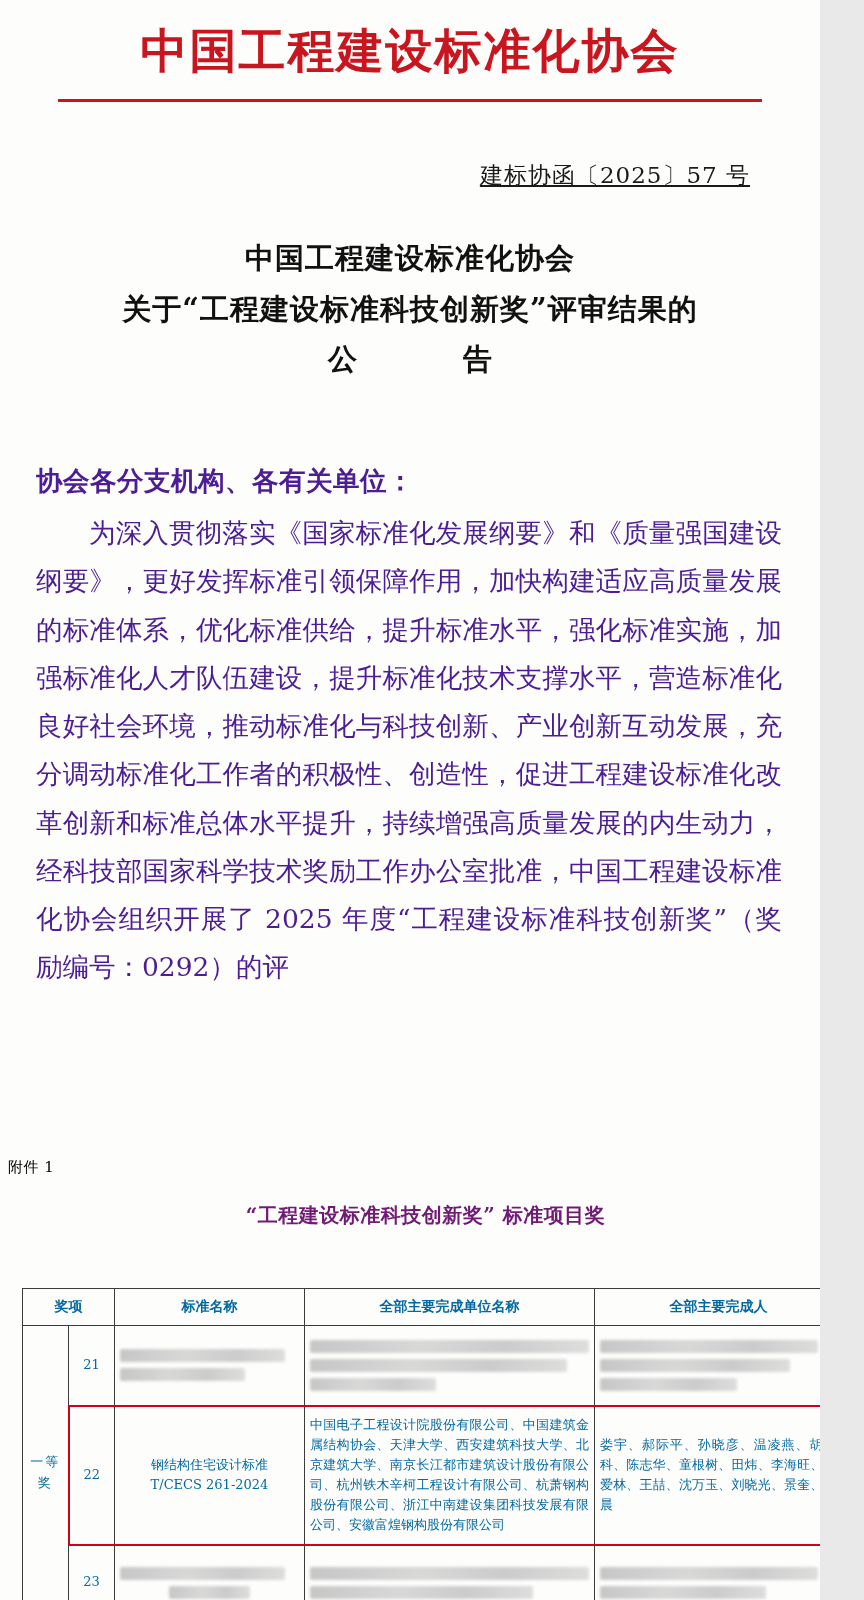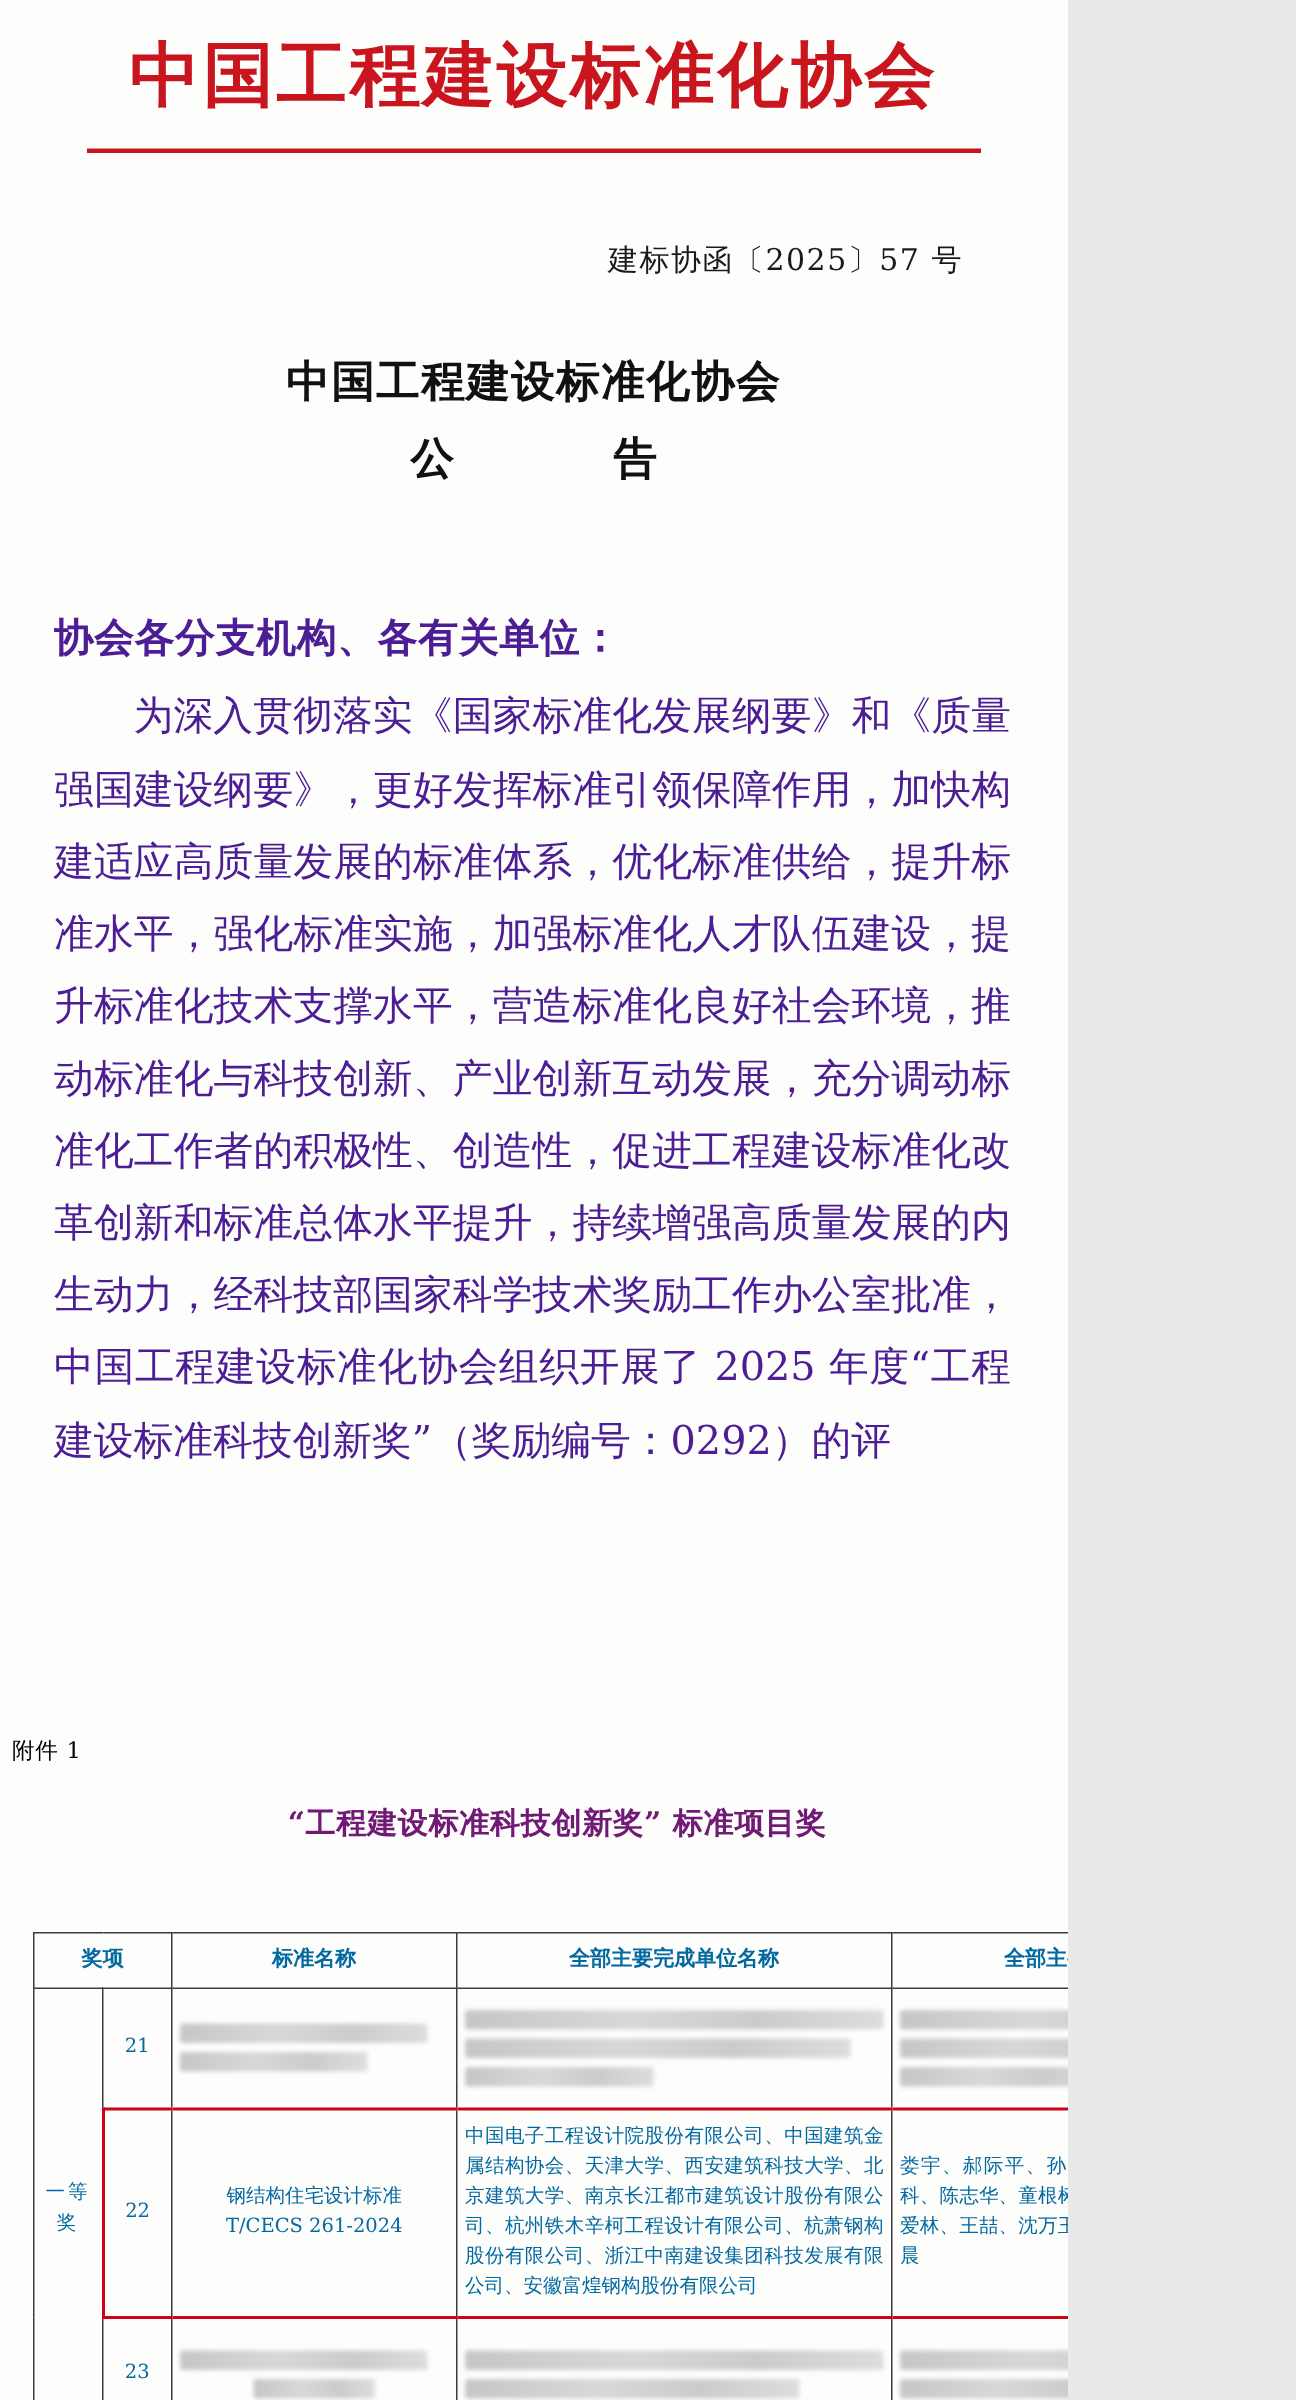--- a/index.html
+++ b/index.html
@@ -8,21 +8,21 @@
     background: #e9e9e9;
   }
   body {
     width: 864px;
     height: 1600px;
     font-family: "DejaVu Serif", "Liberation Serif", serif;
     overflow: hidden;
   }
   .page {
     position: relative;
-    width: 712px;
+    width: 820px;
     height: 1600px;
     background: #fdfdfb;
     box-sizing: border-box;
     overflow: hidden;
   }
 
   
   .letterhead {
     padding: 22px 58px 0 58px;
     text-align: center;
@@ -40,23 +40,24 @@
     margin: 18px 0 0 0;
     height: 3px;
     background: #c9151e;
   }
 
   
   .doc-number-row {
     margin-top: 58px;
     padding: 0 70px 0 0;
     text-align: right;
-    font-size: 20px;
+    font-size: 23px;
     letter-spacing: 1px;
     color: #1a1a1a;
+    text-decoration: underline;
   }
 
   
   .title-block {
     margin-top: 42px;
     text-align: center;
     color: #111;
     font-weight: bold;
     font-size: 29px;
     line-height: 1.75;
@@ -189,20 +190,21 @@
 
   <div class="letterhead">
     <div class="letterhead-title">中国工程建设标准化协会</div>
     <div class="letterhead-rule"></div>
   </div>
 
   <div class="doc-number-row">建标协函〔2025〕57 号</div>
 
   <div class="title-block">
     <div>中国工程建设标准化协会</div>
+    <div>关于“工程建设标准科技创新奖”评审结果的</div>
     <div class="title-line-3">
       <span>公</span>
       <span class="title-gap"></span>
       <span>告</span>
     </div>
   </div>
 
   <div class="body-block">
     <div class="salutation">协会各分支机构、各有关单位：</div>
     <div class="para">为深入贯彻落实《国家标准化发展纲要》和《质量强国建设纲要》，更好发挥标准引领保障作用，加快构建适应高质量发展的标准体系，优化标准供给，提升标准水平，强化标准实施，加强标准化人才队伍建设，提升标准化技术支撑水平，营造标准化良好社会环境，推动标准化与科技创新、产业创新互动发展，充分调动标准化工作者的积极性、创造性，促进工程建设标准化改革创新和标准总体水平提升，持续增强高质量发展的内生动力，经科技部国家科学技术奖励工作办公室批准，中国工程建设标准化协会组织开展了 2025 年度“工程建设标准科技创新奖”（奖励编号：0292）的评</div>

